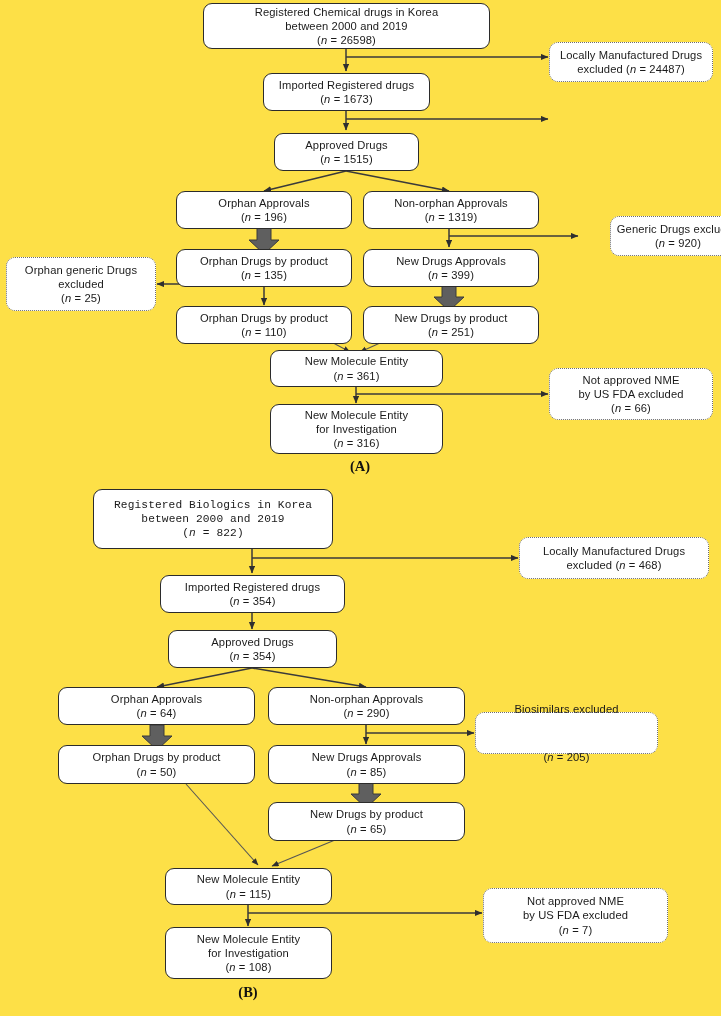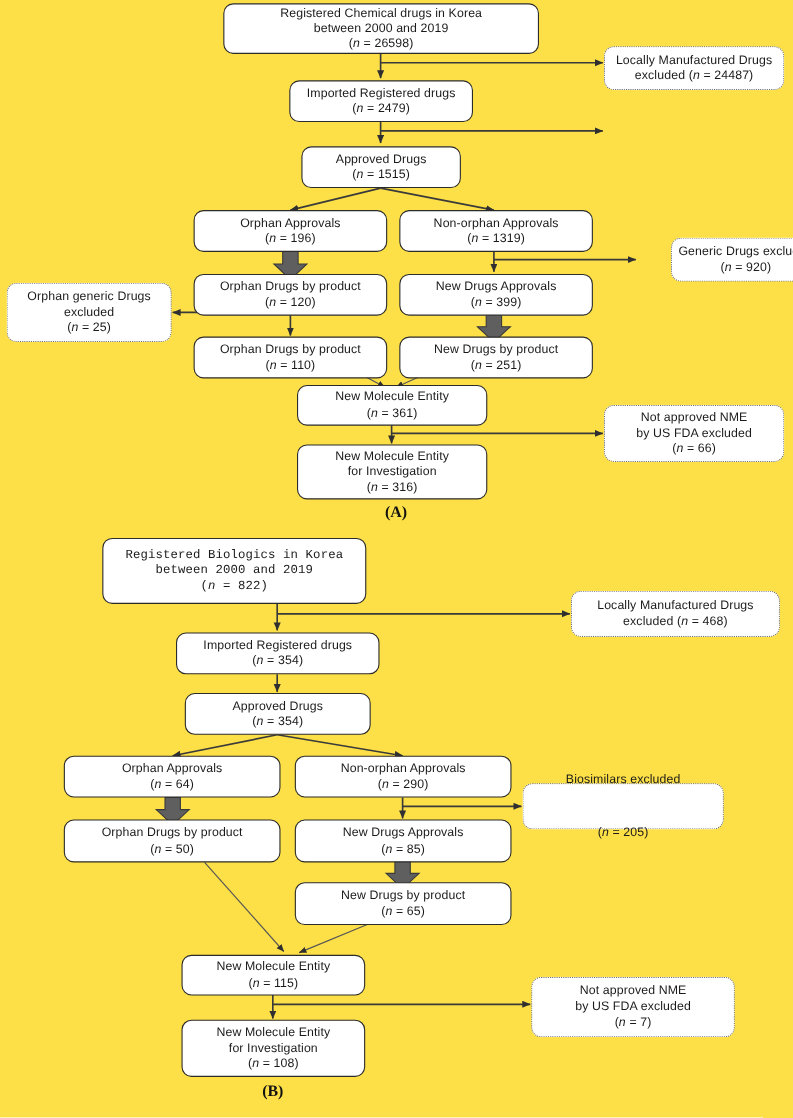--- a/index.html
+++ b/index.html
@@ -139,41 +139,41 @@
   </svg>
 
   <div class="node" style="left:203px;top:3px;width:287px;height:46px;">
     <span class="ln">Registered Chemical drugs in Korea</span>
     <span class="ln">between 2000 and 2019</span>
     <span class="nval">(<i>n</i> = <span>26598</span>)</span>
   </div>
 
   <div class="node" style="left:263px;top:73px;width:167px;height:38px;">
     <span class="ln">Imported Registered drugs</span>
-    <span class="nval">(<i>n</i> = <span>2479</span>)</span>
+    <span class="nval">(<i>n</i> = <span>1673</span>)</span>
   </div>
 
   <div class="node" style="left:274px;top:133px;width:145px;height:38px;">
     <span class="ln">Approved Drugs</span>
     <span class="nval">(<i>n</i> = <span>1515</span>)</span>
   </div>
 
   <div class="node" style="left:176px;top:191px;width:176px;height:38px;">
     <span class="ln">Orphan Approvals</span>
     <span class="nval">(<i>n</i> = <span>196</span>)</span>
   </div>
 
   <div class="node" style="left:363px;top:191px;width:176px;height:38px;">
     <span class="ln">Non-orphan Approvals</span>
     <span class="nval">(<i>n</i> = <span>1319</span>)</span>
   </div>
 
   <div class="node" style="left:176px;top:249px;width:176px;height:38px;">
     <span class="ln">Orphan Drugs by product</span>
-    <span class="nval">(<i>n</i> = <span>120</span>)</span>
+    <span class="nval">(<i>n</i> = <span>135</span>)</span>
   </div>
 
   <div class="node" style="left:363px;top:249px;width:176px;height:38px;">
     <span class="ln">New Drugs Approvals</span>
     <span class="nval">(<i>n</i> = <span>399</span>)</span>
   </div>
 
   <div class="node" style="left:176px;top:306px;width:176px;height:38px;">
     <span class="ln">Orphan Drugs by product</span>
     <span class="nval">(<i>n</i> = <span>110</span>)</span>

